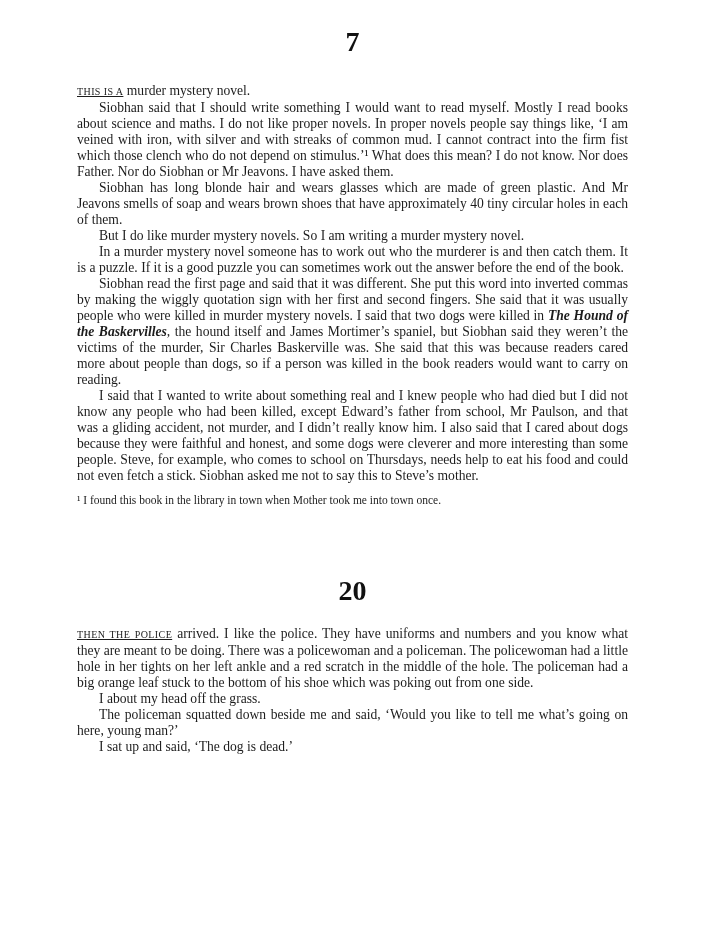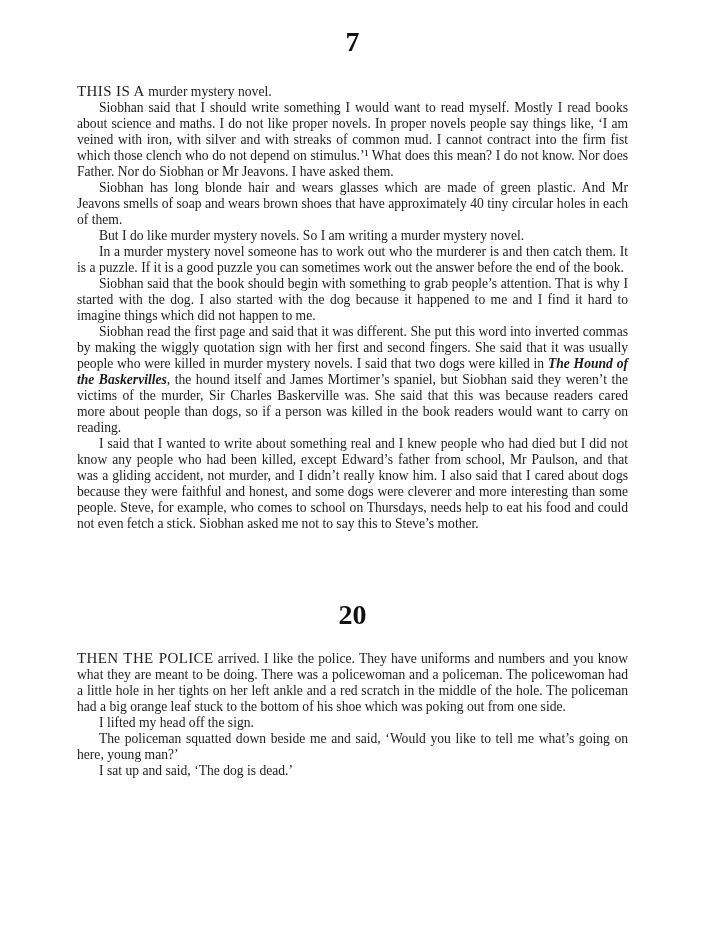--- a/index.html
+++ b/index.html
@@ -36,22 +36,23 @@
   .para {
     margin: 0;
     font-size: 13.6px;
     line-height: 16px;
     text-align: justify;
     text-justify: inter-word;
   }
   .para.first { text-indent: 0; }
   .para:not(.first) { text-indent: 22px; }
   .opener {
-    font-size: 15px;
+    font-size: 10px;
     letter-spacing: 0.4px;
+    text-decoration: underline;
   }
   .book-title {
     font-weight: 700;
     font-style: italic;
   }
   .footnote {
     margin: 9px 0 0 0;
     font-size: 11.5px;
     line-height: 15px;
     text-align: left;
@@ -64,29 +65,29 @@
 <div class="page">
 
   <section class="chapter chapter-7">
     <h1 class="chapter-number">7</h1>
     <div class="chapter-body">
         <p class="para first"><span class="opener">THIS IS A</span><span> murder mystery novel.</span></p>
         <p class="para"><span>Siobhan said that I should write something I would want to read myself. Mostly I read books about science and maths. I do not like proper novels. In proper novels people say things like, ‘I am veined with iron, with silver and with streaks of common mud. I cannot contract into the firm fist which those clench who do not depend on stimulus.’¹ What does this mean? I do not know. Nor does Father. Nor do Siobhan or Mr Jeavons. I have asked them.</span></p>
         <p class="para"><span>Siobhan has long blonde hair and wears glasses which are made of green plastic. And Mr Jeavons smells of soap and wears brown shoes that have approximately 40 tiny circular holes in each of them.</span></p>
         <p class="para"><span>But I do like murder mystery novels. So I am writing a murder mystery novel.</span></p>
         <p class="para"><span>In a murder mystery novel someone has to work out who the murderer is and then catch them. It is a puzzle. If it is a good puzzle you can sometimes work out the answer before the end of the book.</span></p>
-        <p class="para"><span>Siobhan said that the book should begin with something to grab people’s attention. That is why I started with the dog. I also started with the dog because it happened to me and I find it hard to imagine things which did not happen to me.</span></p>
         <p class="para"><span>Siobhan read the first page and said that it was different. She put this word into inverted commas by making the wiggly quotation sign with her first and second fingers. She said that it was usually people who were killed in murder mystery novels. I said that two dogs were killed in </span><span class="book-title">The Hound of the Baskervilles</span><span>, the hound itself and James Mortimer’s spaniel, but Siobhan said they weren’t the victims of the murder, Sir Charles Baskerville was. She said that this was because readers cared more about people than dogs, so if a person was killed in the book readers would want to carry on reading.</span></p>
         <p class="para"><span>I said that I wanted to write about something real and I knew people who had died but I did not know any people who had been killed, except Edward’s father from school, Mr Paulson, and that was a gliding accident, not murder, and I didn’t really know him. I also said that I cared about dogs because they were faithful and honest, and some dogs were cleverer and more interesting than some people. Steve, for example, who comes to school on Thursdays, needs help to eat his food and could not even fetch a stick. Siobhan asked me not to say this to Steve’s mother.</span></p>
       </div>
+    <p class="footnote">¹ I found this book in the library in town when Mother took me into town once.</p>
   </section>
 
   <section class="chapter chapter-11">
     <h1 class="chapter-number">20</h1>
     <div class="chapter-body">
         <p class="para first"><span class="opener">THEN THE POLICE</span><span> arrived. I like the police. They have uniforms and numbers and you know what they are meant to be doing. There was a policewoman and a policeman. The policewoman had a little hole in her tights on her left ankle and a red scratch in the middle of the hole. The policeman had a big orange leaf stuck to the bottom of his shoe which was poking out from one side.</span></p>
-        <p class="para"><span>I lifted my head off the sign.</span></p>
+        <p class="para"><span>I about my head off the grass.</span></p>
         <p class="para"><span>The policeman squatted down beside me and said, ‘Would you like to tell me what’s going on here, young man?’</span></p>
         <p class="para"><span>I sat up and said, ‘The dog is dead.’</span></p>
       </div>
   </section>
 
 </div>
 
 </body></html>

